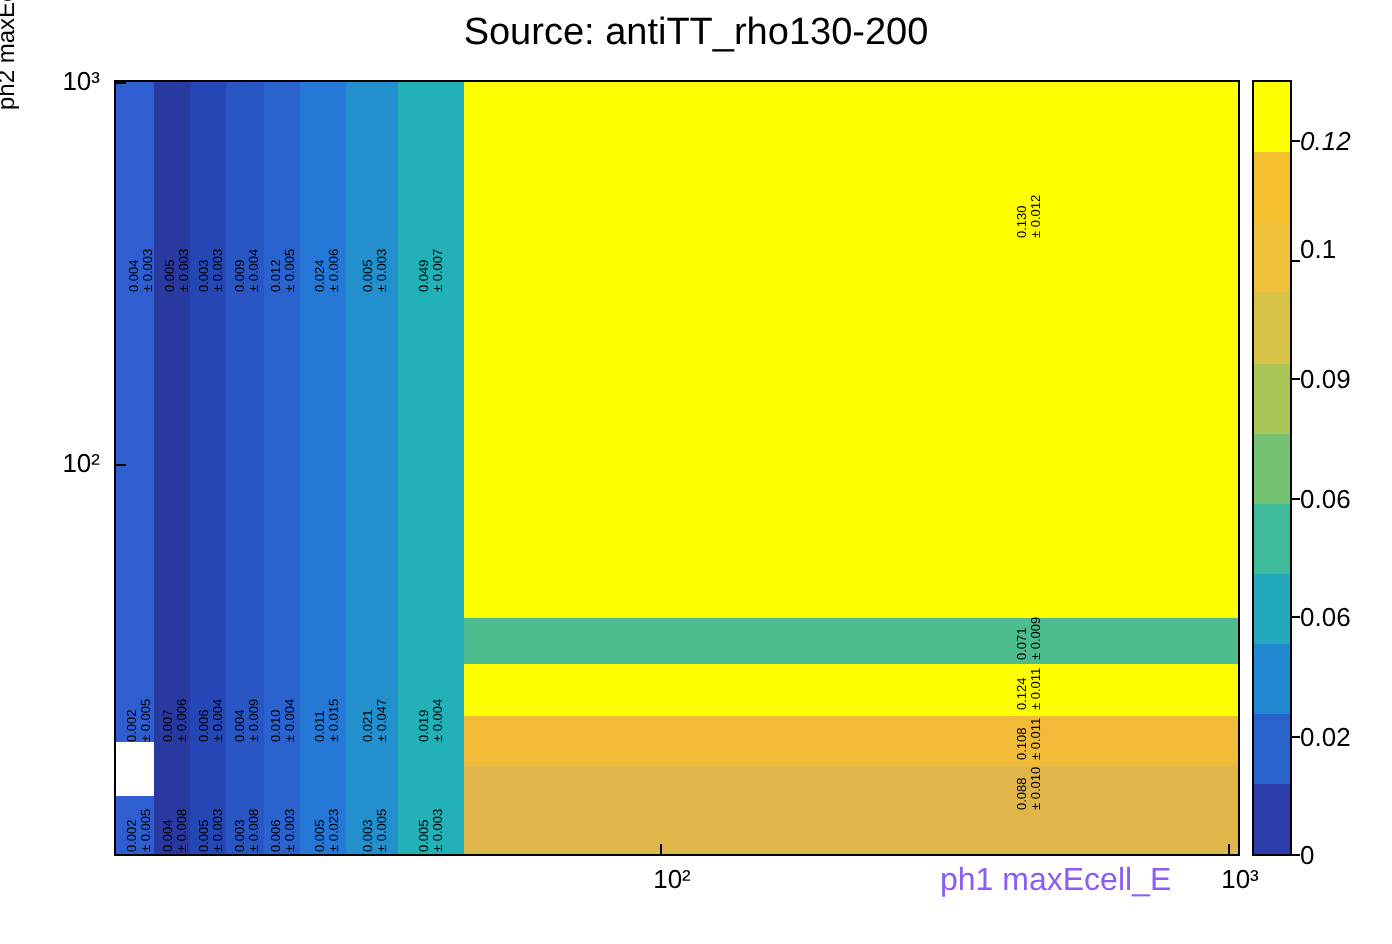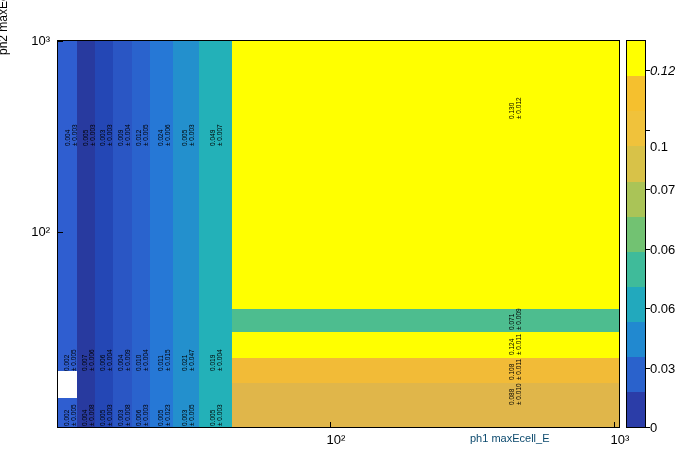--- a/index.html
+++ b/index.html
@@ -21,21 +21,21 @@
 
   
   .ylabel{
     position:absolute; left:-4px; top:55px; width:160px;
     transform:rotate(-90deg); transform-origin:0 0;
     font-size:12px; color:#000; text-align:left;
   }
   .ylabel-inner{display:block;}
 
   .xlabel{
-    position:absolute; left:470px; top:432px; font-size:11px; color:#0c4a6e;
+    position:absolute; left:470px; top:432px; font-size:16px; color:#8b5cf6;
   }
 
   
   .ytick{position:absolute; font-size:13px; color:#000; text-align:right; width:44px;}
   .xtick{position:absolute; font-size:13px; color:#000; text-align:center; width:40px;}
 
   .tick{position:absolute; background:#000;}
 
   
   .cbar{
@@ -54,20 +54,21 @@
   }
   .cell-lab.rot{transform:rotate(-90deg);}
   .cell-lab .err{display:block;}
   .whitebox{position:absolute;background:#ffffff;}
 </style>
 </head>
 <body>
 
 <div id="root">
 
+  <div class="title">Source: antiTT_rho130-200</div>
 
   <div class="ylabel">
     <span class="ylabel-inner">ph2 maxEcell_E</span>
   </div>
 
   <div class="ytick" style="left:6px; top:33px;">10³</div>
   <div class="ytick" style="left:6px; top:224px;">10²</div>
 
   <div class="xtick" style="left:316px; top:432px;">10²</div>
   <div class="xtick" style="left:600px; top:432px;">10³</div>
@@ -231,25 +232,25 @@
 
   <div class="cbar-tick" style="top:427px;"></div>
   <div class="cbar-tick" style="top:368px;"></div>
   <div class="cbar-tick" style="top:308px;"></div>
   <div class="cbar-tick" style="top:249px;"></div>
   <div class="cbar-tick" style="top:189px;"></div>
   <div class="cbar-tick" style="top:130px;"></div>
   <div class="cbar-tick" style="top:70px;"></div>
 
   <div class="cbar-lab" style="top:420px;">0</div>
-  <div class="cbar-lab" style="top:361px;">0.03</div>
+  <div class="cbar-lab" style="top:361px;">0.02</div>
   <div class="cbar-lab" style="top:301px;">0.06</div>
   <div class="cbar-lab" style="top:242px;">0.06</div>
-  <div class="cbar-lab" style="top:182px;">0.07</div>
-  <div class="cbar-lab" style="top:139px;">0.1</div>
+  <div class="cbar-lab" style="top:182px;">0.09</div>
+  <div class="cbar-lab" style="top:117px;">0.1</div>
   <div class="cbar-lab" style="top:63px;font-style:italic;">0.12</div>
 
   <div class="tick" style="left:57px; top:41px; width:6px; height:1px;"></div>
   <div class="tick" style="left:57px; top:232px; width:6px; height:1px;"></div>
   <div class="tick" style="left:330px; top:422px; width:1px; height:6px;"></div>
   <div class="tick" style="left:614px; top:422px; width:1px; height:6px;"></div>
 
 </div>
 
 </body></html>

